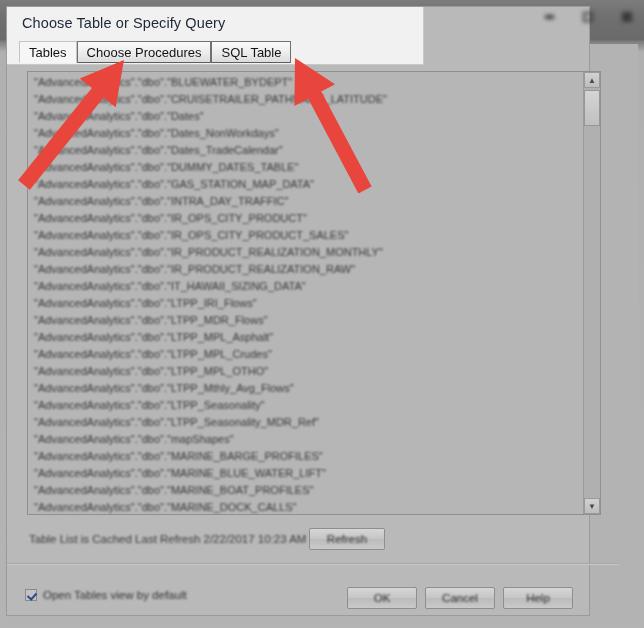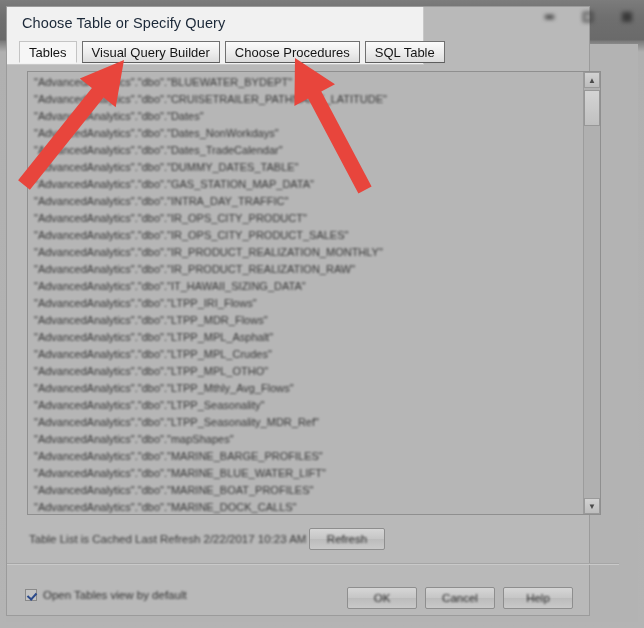--- a/index.html
+++ b/index.html
@@ -72,21 +72,21 @@
   }
   .wb-min i { width: 9px; height: 4px; }
   .wb-max i { width: 10px; height: 10px; border: 2px solid #3a3a3a; background: transparent; }
   .wb-close i { width: 10px; height: 10px; background: #3a3a3a;
                 -webkit-mask: linear-gradient(#000 0 0); }
 
   
   .tab-row {
     position: absolute; left: 12px; top: 34px;
     height: 22px;
-    display: flex; align-items: flex-end; gap: 5px;
+    display: flex; align-items: flex-end; 
     z-index: 3;
     text-align: right;
   }
   .tab {
     height: 22px;
     padding: 0 9px;
     display: flex; align-items: center;
     font-size: 13px; color: #141414;
     background: linear-gradient(180deg, #fbfbfb 0%, #ececec 55%, #dcdcdc 100%);
     border: 1px solid #707070;
@@ -226,23 +226,20 @@
 
 <div class="dialog">
 
   <div class="header-strip">
     <div class="title-bar-text">Choose Table or Specify Query</div>
   </div>
 
   <div class="tab-row">
     <div class="tab active">
       <span>Tables</span>
-    </div>
-    <div class="tab">
-      <span>Visual Query Builder</span>
     </div>
     <div class="tab">
       <span>Choose Procedures</span>
     </div>
     <div class="tab">
       <span>SQL Table</span>
     </div>
   </div>
 
   <div class="list-box">

